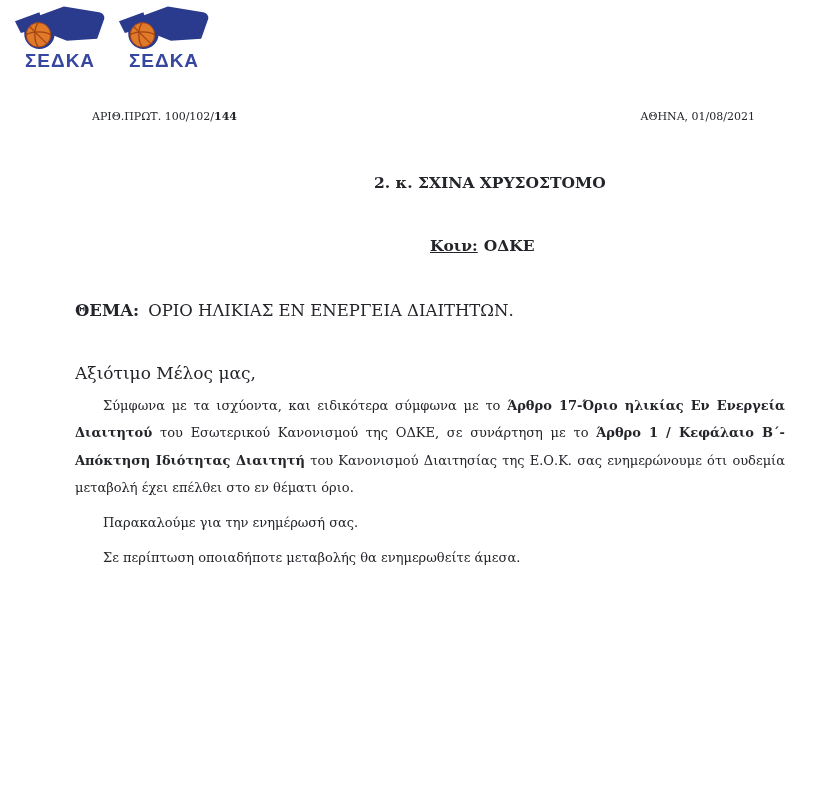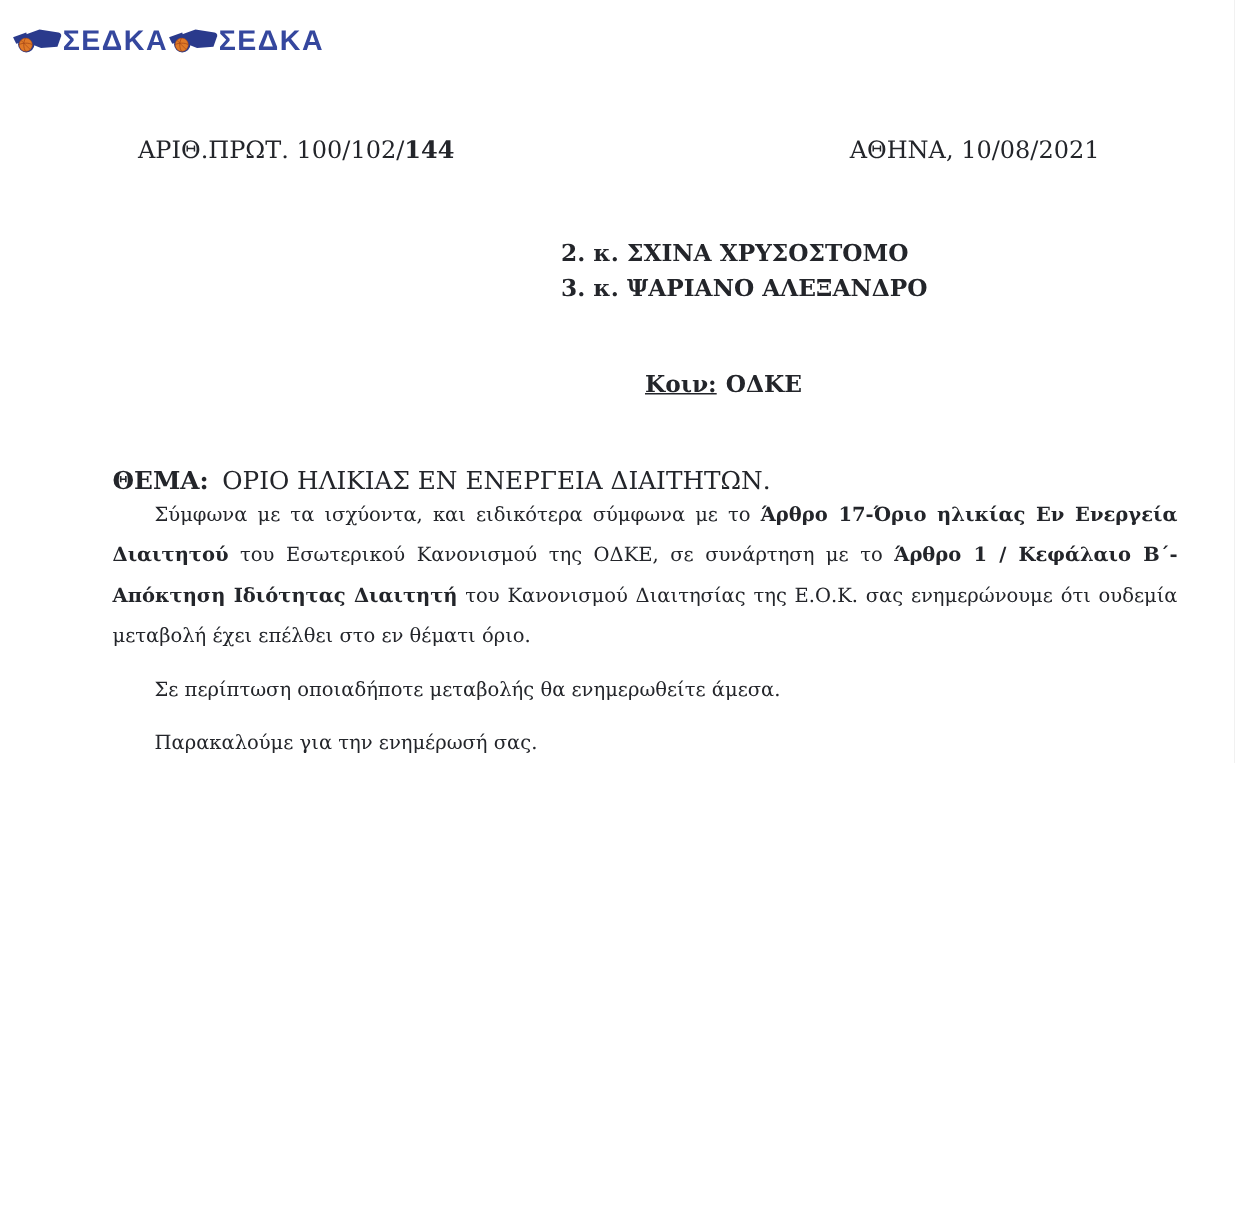--- a/index.html
+++ b/index.html
@@ -4,36 +4,36 @@
 <style>
   html,body{margin:0;padding:0;background:#e8e8e8;}
   .page{
     width:823px;height:806px;overflow:hidden;position:relative;
     background:var(--paper,#fff);
     font-family:"DejaVu Serif","Liberation Serif",serif;
     color:var(--ink,#23252a);
   }
   
   .header{display:flex;align-items:flex-start;padding:4px 4px 0 8px;}
-  .logo{display:flex;flex-direction:row;align-items:center;width:104px;flex:0 0 auto;}
+  .logo{display:flex;flex-direction:column;align-items:center;width:104px;flex:0 0 auto;}
   .logo svg{width:94px;height:46px;display:block;}
   .logo .acronym{
     font-family:"Liberation Sans","DejaVu Sans",sans-serif;
     font-weight:bold;font-size:19px;line-height:1;letter-spacing:1px;
     color:var(--blue,#35479e);margin-top:1px;
   }
   .title{
     flex:1;text-align:center;white-space:nowrap;
     font-family:"Liberation Sans","DejaVu Sans",sans-serif;
     font-size:20px;letter-spacing:.5px;color:var(--title,#3f4347);
     padding-top:18px;
   }
   .title .lead{font-size:28px;}
   
-  .meta{display:flex;align-items:flex-start;margin-top:40px;padding:0 90px 0 92px;font-size:16px;}
+  .meta{display:flex;align-items:flex-start;margin-top:40px;padding:0 68px 0 92px;font-size:11px;}
   .meta .bold{font-weight:bold;}
   .meta .date{margin-left:auto;}
   
   .to-block{
     display:grid;grid-template-columns:auto auto;justify-content:start;column-gap:7px;
     margin:48px 0 0 374px;font-size:15.5px;font-weight:bold;line-height:1.5;
   }
   .underlined{text-decoration:underline;}
   .cc-block{margin:42px 0 0 430px;font-size:15.5px;font-weight:bold;}
   .cc-block .cc-value{margin-left:6px;}
@@ -81,37 +81,37 @@
       </svg>
       <div class="acronym">ΣΕΔΚΑ</div>
     </div>
   </div>
 
   <div class="meta">
     <span>
       <span>ΑΡΙΘ.ΠΡΩΤ.</span>
       <span>100/102/</span><span class="bold">144</span>
     </span>
-    <span class="date">ΑΘΗΝΑ, 10/08/2021</span>
+    <span class="date">ΑΘΗΝΑ, 01/08/2021</span>
   </div>
 
   <div class="to-block">
     <span>
       <div>2. κ. ΣΧΙΝΑ ΧΡΥΣΟΣΤΟΜΟ</div>
-      <div>3. κ. ΨΑΡΙΑΝΟ ΑΛΕΞΑΝΔΡΟ</div>
     </span>
   </div>
 
   <div class="cc-block">
     <span class="underlined">Κοιν:</span><span class="cc-value">ΟΔΚΕ</span>
   </div>
 
   <div class="subject">
     <span class="label">ΘΕΜΑ</span><span class="colon">:</span><span>ΟΡΙΟ ΗΛΙΚΙΑΣ ΕΝ ΕΝΕΡΓΕΙΑ ΔΙΑΙΤΗΤΩΝ.</span>
   </div>
 
+  <div class="salutation">Αξιότιμο Μέλος μας,</div>
   <div class="body-paragraphs">
       <p class="para"><span>Σύμφωνα με τα ισχύοντα, και ειδικότερα σύμφωνα με το </span><strong>Άρθρο 17-Όριο ηλικίας Εν Ενεργεία Διαιτητού</strong><span> του Εσωτερικού Κανονισμού της ΟΔΚΕ, σε συνάρτηση με το </span><strong>Άρθρο 1 / Κεφάλαιο Β΄-Απόκτηση Ιδιότητας Διαιτητή</strong><span> του Κανονισμού Διαιτησίας της Ε.Ο.Κ. σας ενημερώνουμε ότι ουδεμία μεταβολή έχει επέλθει στο εν θέματι όριο.</span></p>
+      <p class="para"><span>Παρακαλούμε για την ενημέρωσή σας.</span></p>
       <p class="para"><span>Σε περίπτωση οποιαδήποτε μεταβολής θα ενημερωθείτε άμεσα.</span></p>
-      <p class="para"><span>Παρακαλούμε για την ενημέρωσή σας.</span></p>
     </div>
 
 </div>
 
 </body></html>

